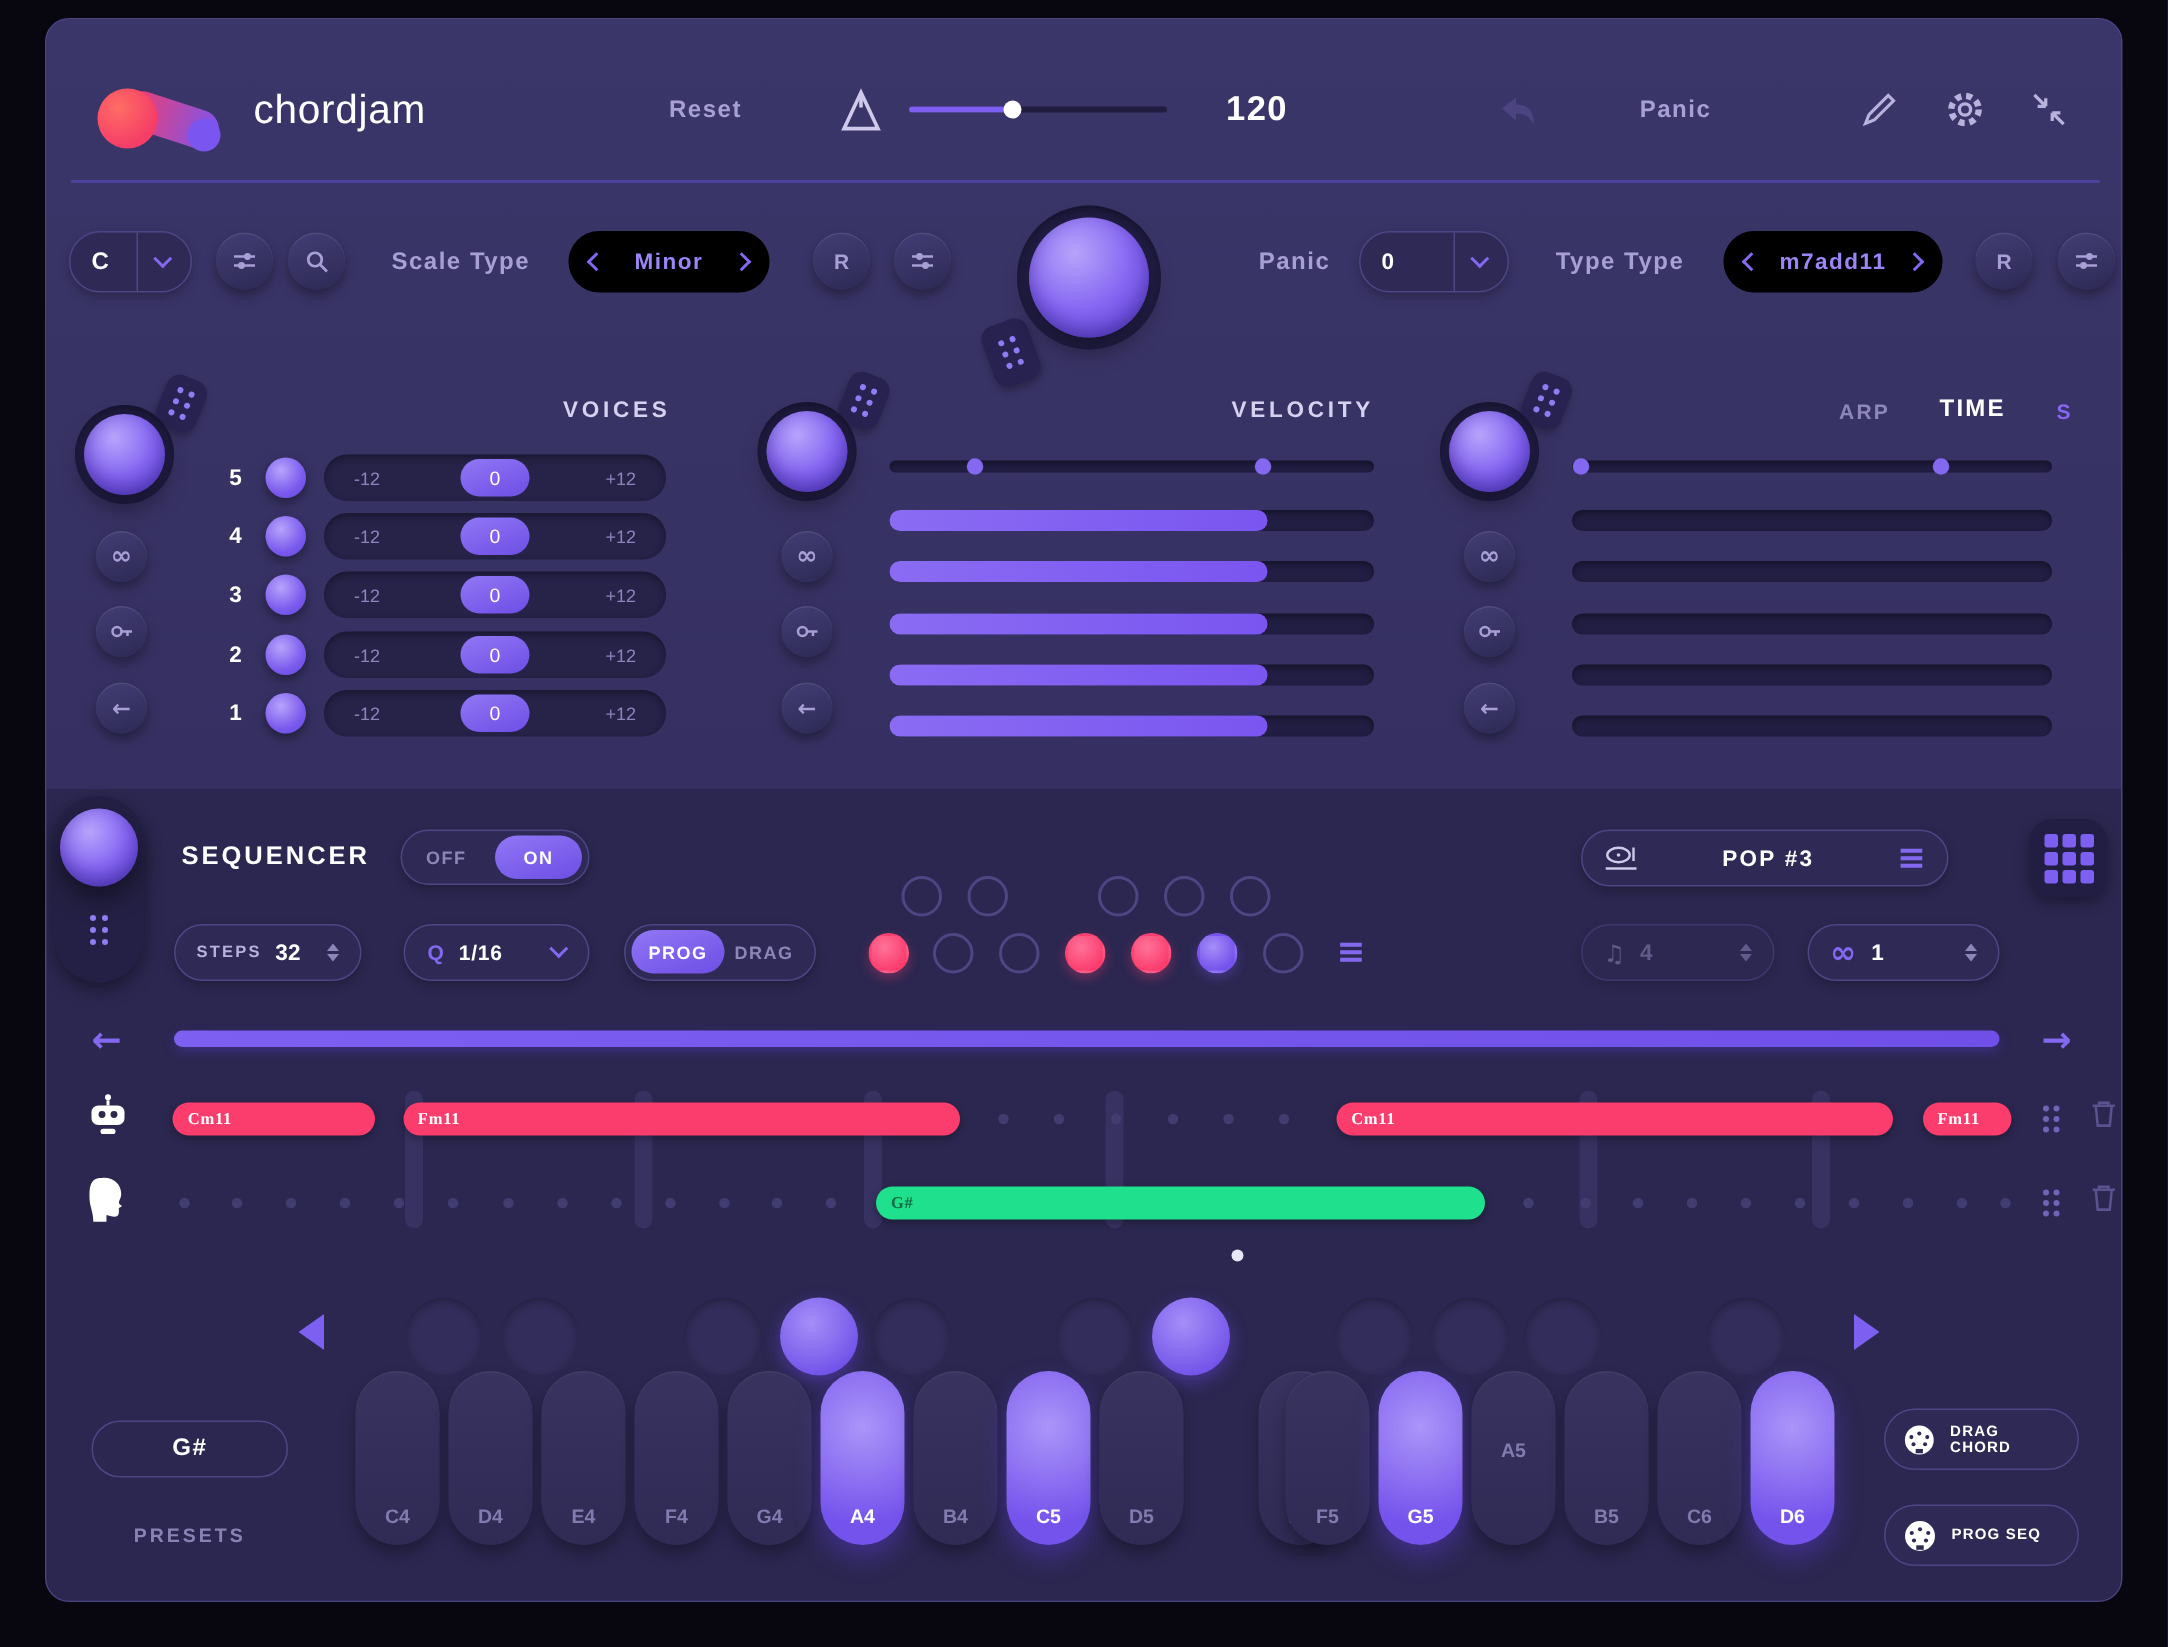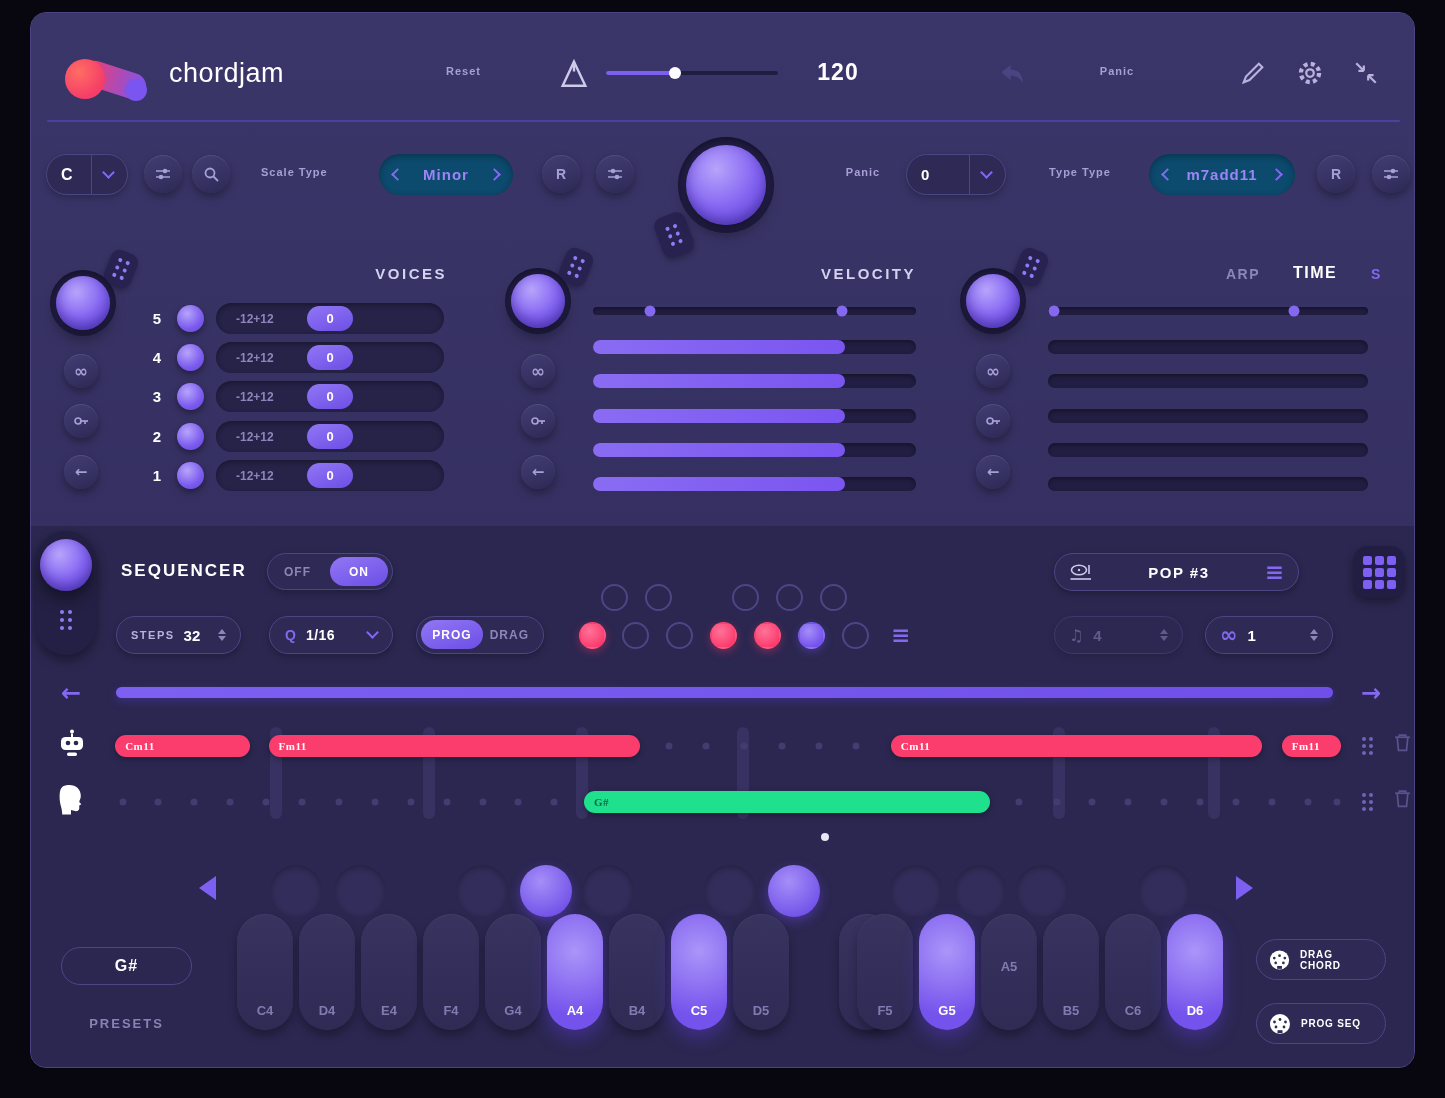--- a/index.html
+++ b/index.html
@@ -3,56 +3,56 @@
 <meta charset="utf-8">
 <style>
 *{margin:0;padding:0;box-sizing:border-box;}
 body{width:1445px;height:1098px;background:#08070f;font-family:"Liberation Sans","DejaVu Sans",sans-serif;position:relative;overflow:hidden;}
 .app{position:absolute;left:30px;top:12px;width:1385px;height:1056px;border-radius:16px;background:#2c2852;border:1px solid #4a4482;overflow:hidden;}
 .abs{position:absolute;}
 .grp{display:contents;}
 .top-bg{position:absolute;left:0;top:0;width:1385px;height:513px;background:linear-gradient(180deg,#3b3669,#353061);}
 .seq-bg{position:absolute;left:0;top:513px;width:1385px;height:543px;background:#2b2750;}
 .uni{font-family:"DejaVu Sans",sans-serif;}
-.lbl{color:#a79fd6;font-weight:bold;font-size:11px;letter-spacing:1px;}
+.lbl{color:#a79fd6;font-weight:bold;font-size:16px;letter-spacing:1px;}
 .hdr-line{left:16px;top:107px;width:1353px;height:2px;background:#5b4fd2;opacity:.5;border-radius:1px;}
 
 .logo{left:34px;top:42px;width:92px;height:48px;}
 .logo .bigball{position:absolute;left:0;top:4px;width:40px;height:40px;border-radius:50%;background:radial-gradient(circle at 35% 32%,#ff6d64,#f53d67 70%);}
 .logo .stem{position:absolute;left:16px;top:12px;width:66px;height:26px;border-radius:13px;background:linear-gradient(90deg,#f53d67,#7a55f0);transform:rotate(18deg);}
 .logo .smallball{position:absolute;left:60px;top:24px;width:22px;height:22px;border-radius:50%;background:#7a55f0;}
 .wordmark{left:138px;top:45px;font-size:27px;color:#fff;letter-spacing:.5px;}
 .bpm{left:775px;top:46px;width:64px;text-align:center;font-size:23px;font-weight:bold;color:#fff;letter-spacing:1px;}
 
 .tslider{left:575px;top:58px;width:172px;height:4px;border-radius:2px;background:#211d40;}
 .tslider i{position:absolute;left:0;top:0;height:4px;border-radius:2px;background:#7d5ff2;display:block;}
 .tslider b{position:absolute;top:-4px;width:12px;height:12px;border-radius:50%;background:#fff;transform:translateX(-50%);}
 
 .cbtn{position:absolute;width:38px;height:38px;border-radius:50%;background:linear-gradient(160deg,#433e74,#2d2955);box-shadow:0 4px 8px rgba(0,0,0,.35),inset 0 1px 0 rgba(255,255,255,.09);display:flex;align-items:center;justify-content:center;color:#a79fd6;font-weight:bold;font-size:14px;}
 .cbtn.sm{width:34px;height:34px;}
 
 .pill{position:absolute;border:1.5px solid #4c4685;border-radius:21px;background:#2e2a55;display:flex;align-items:center;box-shadow:0 3px 7px rgba(0,0,0,.25);}
-.sel{position:absolute;border-radius:21px;background:#0c4a6e;display:flex;align-items:center;justify-content:space-between;padding:0 14px;box-shadow:inset 0 2px 6px rgba(0,0,0,.3);}
+.sel{position:absolute;border-radius:21px;background:#000000;display:flex;align-items:center;justify-content:space-between;padding:0 14px;box-shadow:inset 0 2px 6px rgba(0,0,0,.3);}
 .sel .v{color:#9d84f7;font-weight:bold;font-size:15px;letter-spacing:1px;}
 .chv{width:9px;height:9px;border-right:2.5px solid #8468f0;border-bottom:2.5px solid #8468f0;display:inline-block;}
 .chv.left{transform:rotate(135deg);}
 .chv.right{transform:rotate(-45deg);}
 .chv.down{transform:rotate(45deg);margin-top:-5px;}
 
 .socket{position:absolute;border-radius:50%;background:#272250;box-shadow:inset 0 4px 10px rgba(0,0,0,.5);}
 .ball{position:absolute;border-radius:50%;background:radial-gradient(circle at 38% 30%,#b7a4fb,#8465f2 52%,#5f43d8 95%);box-shadow:0 8px 16px rgba(0,0,0,.45),inset 0 -5px 12px rgba(40,20,110,.45);}
 .tag{position:absolute;background:#272250;border-radius:9px;display:flex;align-items:center;justify-content:center;box-shadow:0 3px 6px rgba(0,0,0,.3);}
 .d6{display:grid;grid-template-columns:repeat(2,4px);grid-auto-rows:4px;gap:4px;}
 .d6 i{width:4px;height:4px;border-radius:50%;background:#8f7cf4;}
 
 .ptitle{position:absolute;text-align:right;color:#d6d1ee;font-weight:bold;font-size:15px;letter-spacing:2.5px;}
 .vrow{position:absolute;display:flex;align-items:center;gap:12px;height:31px;}
 .vnum{width:16px;text-align:center;color:#fff;font-weight:bold;font-size:15px;}
 .vtog{width:27px;height:27px;border-radius:50%;background:radial-gradient(circle at 38% 32%,#b7a4fb,#7b5bee 60%,#6246da);box-shadow:0 3px 7px rgba(0,0,0,.4);}
-.vpill{position:relative;width:228px;height:31px;border-radius:16px;background:#262248;box-shadow:inset 0 2px 5px rgba(0,0,0,.35);display:flex;align-items:center;padding:0 20px;color:#8d85bb;font-size:12px;font-weight:bold;}
+.vpill{position:relative;width:228px;height:31px;border-radius:16px;background:#262248;box-shadow:inset 0 2px 5px rgba(0,0,0,.35);display:flex;align-items:center;justify-content:space-between;padding:0 20px;color:#8d85bb;font-size:12px;font-weight:normal;}
 .vzero{position:absolute;left:50%;top:3px;transform:translateX(-50%);width:46px;height:25px;border-radius:13px;background:linear-gradient(160deg,#9177f5,#6d4ee5);color:#fff;display:flex;align-items:center;justify-content:center;font-size:13px;}
 
 .bar{position:absolute;width:323px;height:14px;border-radius:7px;background:#221e43;box-shadow:inset 0 2px 4px rgba(0,0,0,.4);}
 .bar i{display:block;height:100%;border-radius:7px;background:linear-gradient(90deg,#8a6cf3,#7a55f0);}
 .rtrack{position:absolute;width:323px;height:8px;border-radius:4px;background:#221e43;box-shadow:inset 0 2px 4px rgba(0,0,0,.4);}
 .rdot{position:absolute;top:50%;width:11px;height:11px;border-radius:50%;background:#8468f0;transform:translate(-50%,-50%);}
 
 .tab{position:absolute;font-weight:bold;letter-spacing:1.5px;}
 
 .seqknob{left:5px;top:518px;width:60px;height:124px;border-radius:30px;background:#242045;box-shadow:0 5px 12px rgba(0,0,0,.4);}

